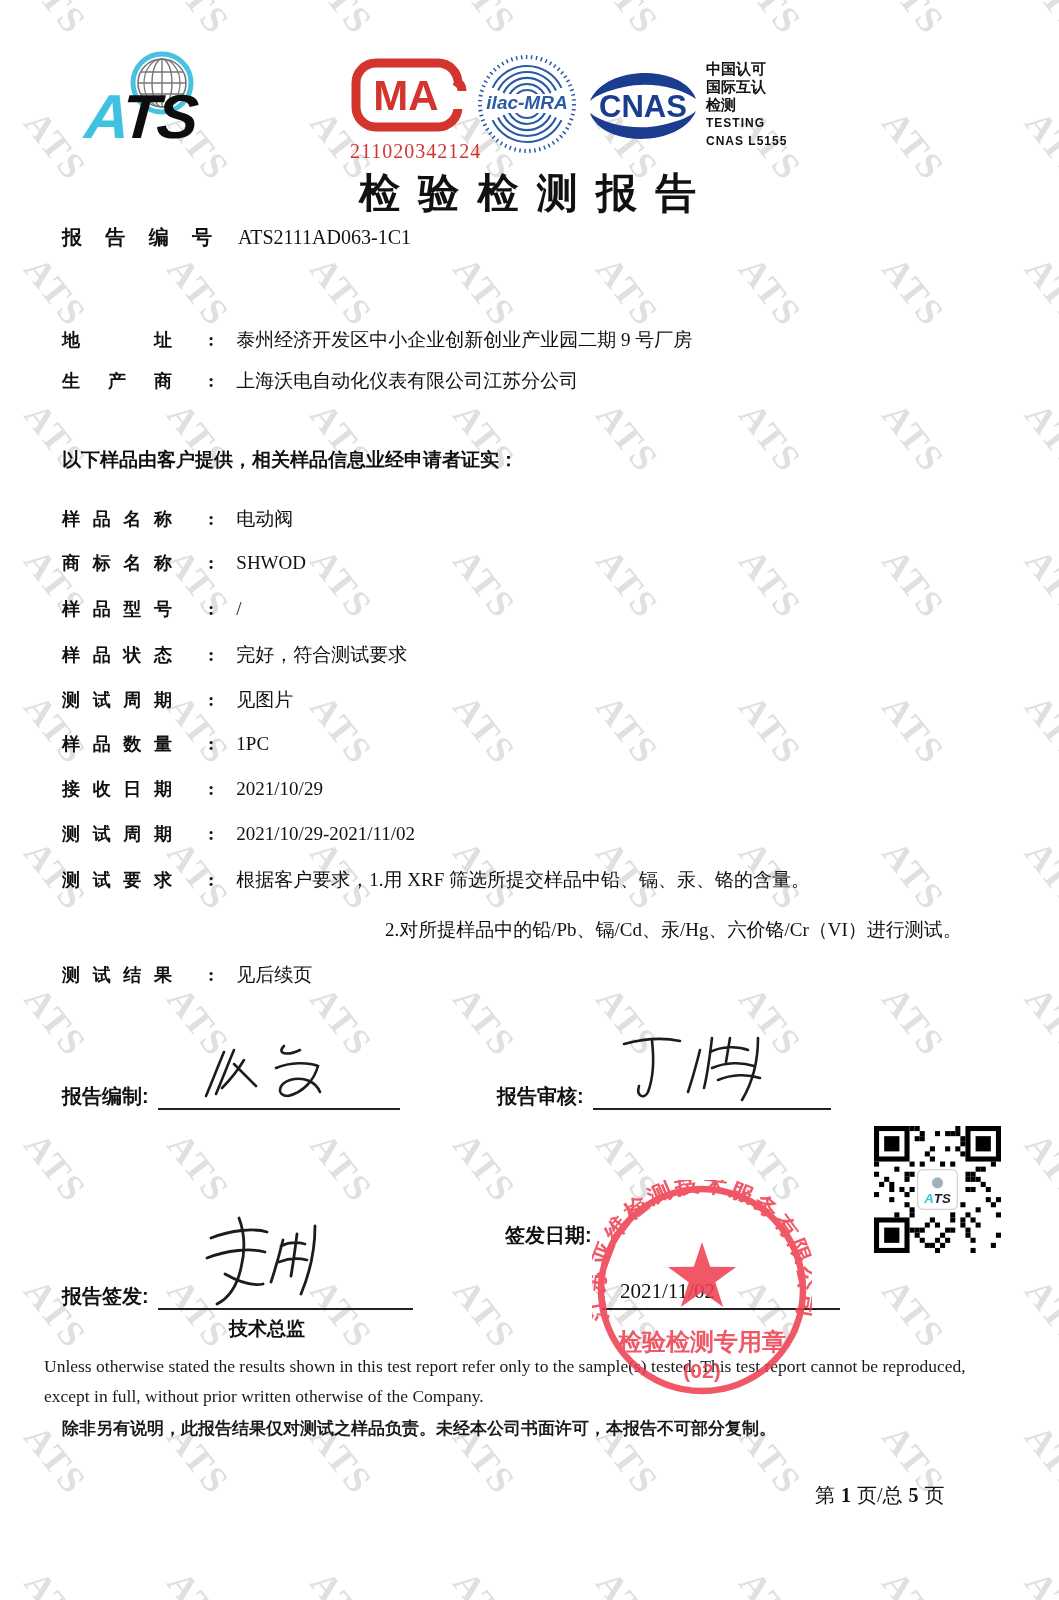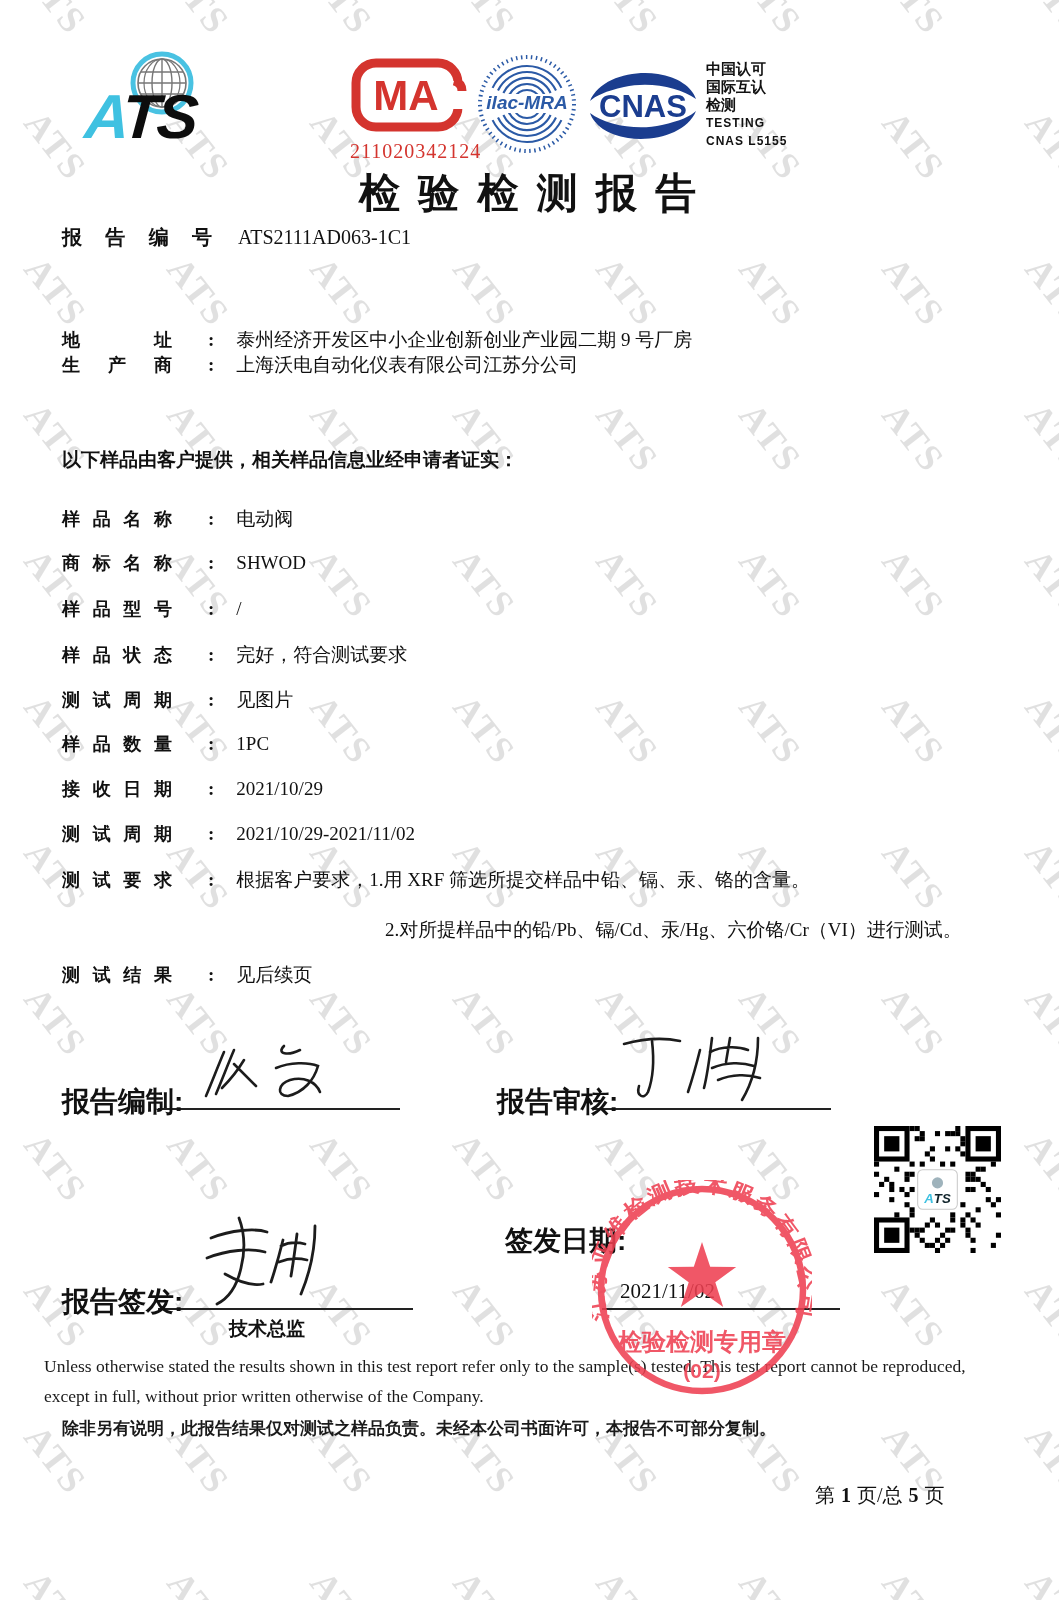--- a/index.html
+++ b/index.html
@@ -36,21 +36,21 @@
        vertical-align:baseline;}
   .lbl-wide{display:inline-block;width:150px;text-align:justify;text-align-last:justify;
        font-weight:700;font-family:"Liberation Sans",sans-serif;font-size:20px;}
   .colon{display:inline-block;margin-left:36px;font-weight:700;}
   .val{margin-left:22px;font-size:19px;}
   .val-big{margin-left:26px;font-size:20px;}
   .statement{position:absolute;left:62px;font-weight:700;font-size:19px;
              font-family:"Liberation Sans",sans-serif;}
   .cont-line{position:absolute;left:385px;font-size:19px;white-space:nowrap;}
 
-  .sig-label{position:absolute;font-weight:700;font-size:28px;
+  .sig-label{position:absolute;font-weight:700;font-size:20px;
              font-family:"Liberation Sans",sans-serif;z-index:3;}
   .sig-line{position:absolute;border-bottom:2px solid #222;z-index:2;}
   .sig-svg{position:absolute;z-index:4;}
   .issue-title{position:absolute;left:216px;top:1316px;font-weight:700;font-size:19px;
                font-family:"Liberation Sans",sans-serif;margin-left:13px;}
   .issue-date{position:absolute;left:620px;top:1279px;font-size:21px;z-index:3;}
 
   .qr{position:absolute;left:874px;top:1126px;width:127px;height:127px;z-index:2;background:#fff;}
   .stamp{position:absolute;left:592px;top:1180px;width:220px;height:220px;z-index:6;opacity:0.87;}
 
@@ -222,21 +222,21 @@
       <div class="en">CNAS L5155</div>
     </div>
 
     <div class="title">检 验 检 测 报 告</div>
 
     <div class="rowline" style="top:224px">
       <span class="lbl-wide">报告编号</span><span class="val-big">ATS2111AD063-1C1</span>
     </div>
 
     <div class="rowline" style="top:327px"><span class="lbl">地址</span><span class="colon">:</span><span class="val">泰州经济开发区中小企业创新创业产业园二期 9 号厂房</span></div>
-    <div class="rowline" style="top:352px"><span class="lbl">生产商</span><span class="colon">:</span><span class="val">上海沃电自动化仪表有限公司江苏分公司</span></div>
+    <div class="rowline" style="top:368px"><span class="lbl">生产商</span><span class="colon">:</span><span class="val">上海沃电自动化仪表有限公司江苏分公司</span></div>
 
     <div class="statement" style="top:447px">以下样品由客户提供，相关样品信息业经申请者证实：</div>
 
     <div class="rowline" style="top:506px"><span class="lbl">样品名称</span><span class="colon">:</span><span class="val">电动阀</span></div>
     <div class="rowline" style="top:551px"><span class="lbl">商标名称</span><span class="colon">:</span><span class="val">SHWOD</span></div>
     <div class="rowline" style="top:597px"><span class="lbl">样品型号</span><span class="colon">:</span><span class="val">/</span></div>
     <div class="rowline" style="top:642px"><span class="lbl">样品状态</span><span class="colon">:</span><span class="val">完好，符合测试要求</span></div>
     <div class="rowline" style="top:687px"><span class="lbl">测试周期</span><span class="colon">:</span><span class="val">见图片</span></div>
     <div class="rowline" style="top:732px"><span class="lbl">样品数量</span><span class="colon">:</span><span class="val">1PC</span></div>
     <div class="rowline" style="top:777px"><span class="lbl">接收日期</span><span class="colon">:</span><span class="val">2021/10/29</span></div>

